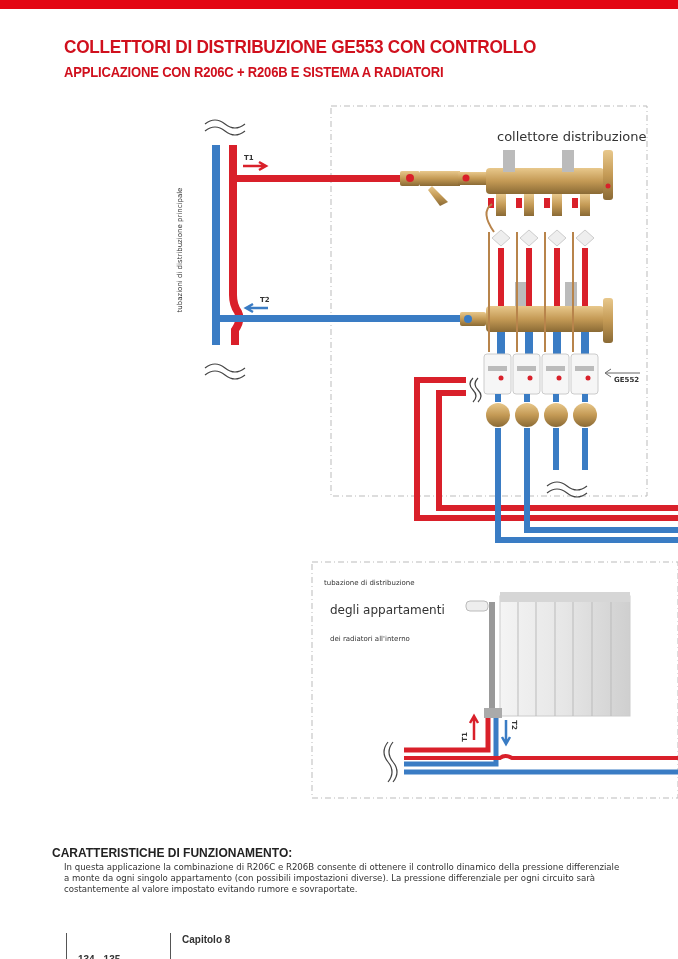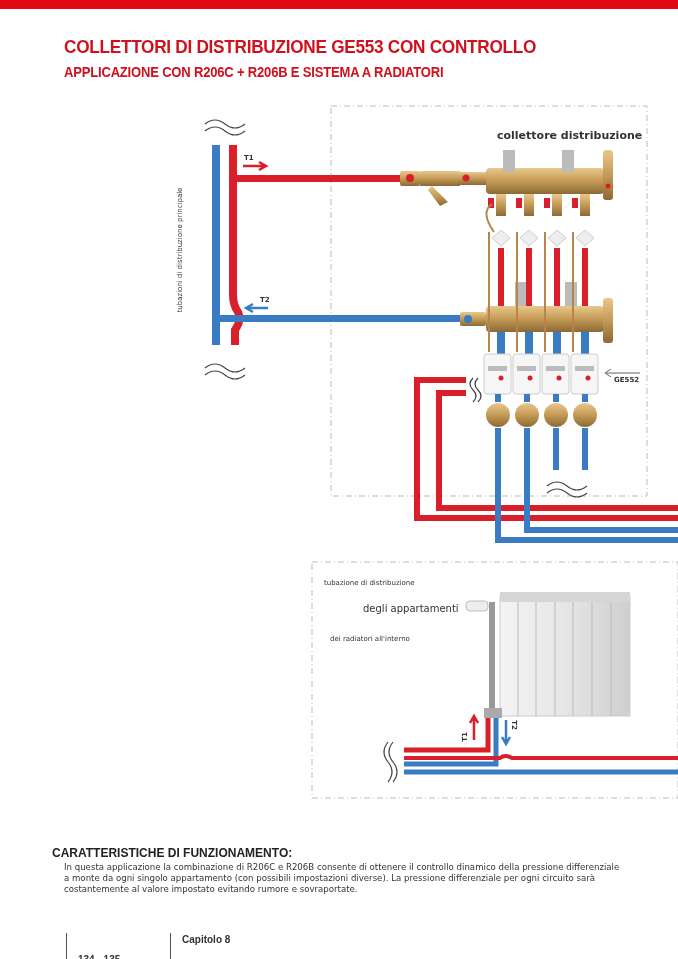--- a/index.html
+++ b/index.html
@@ -177,27 +177,27 @@
 
   <path d="M404 750 L488 750 L488 718" stroke="#d9202a" stroke-width="5" fill="none"></path>
   <path d="M404 764 L496 764 L496 718" stroke="#3a7cc4" stroke-width="5" fill="none"></path>
   <path d="M404 758 L500 758 Q505 754 512 758 L678 758" stroke="#d9202a" stroke-width="4" fill="none"></path>
   <path d="M404 772 L678 772" stroke="#3a7cc4" stroke-width="5" fill="none"></path>
   <path d="M474 740 L474 718 M470 723 L474 716 L478 723" stroke="#d9202a" stroke-width="2.5" fill="none"></path>
   <path d="M506 720 L506 742 M502 737 L506 744 L510 737" stroke="#3a7cc4" stroke-width="2.5" fill="none"></path>
 </svg>
 
 <div class="lbl" style="left:90px;top:246px;font-size:7px;transform:rotate(-90deg);transform-origin:center;width:180px;text-align:center;">tubazioni di distribuzione principale</div>
-<div class="lbl" style="left:497px;top:129px;font-size:11px;font-weight:bold;">collettore distribuzione</div>
+<div class="lbl" style="left:497px;top:129px;font-size:13px;">collettore distribuzione</div>
 <div class="lbl" style="left:614px;top:376px;font-size:7px;font-weight:bold;">GE552</div>
 <div class="lbl" style="left:244px;top:154px;font-size:7px;font-weight:bold;">T1</div>
 <div class="lbl" style="left:260px;top:296px;font-size:7px;font-weight:bold;">T2</div>
 <div class="lbl" style="left:324px;top:579px;font-size:7px;">tubazione di distribuzione</div>
 <div class="lbl" style="left:330px;top:591px;font-size:7px;margin-top:44px;">dei radiatori all'interno</div>
-<div class="lbl" style="left:330px;top:603px;font-size:10px;margin-left:33px;">degli appartamenti</div>
+<div class="lbl" style="left:330px;top:603px;font-size:12px;">degli appartamenti</div>
 <div class="lbl" style="left:460px;top:733px;font-size:7px;font-weight:bold;transform:rotate(-90deg);">T1</div>
 <div class="lbl" style="left:509px;top:721px;font-size:7px;font-weight:bold;transform:rotate(90deg);">T2</div>
 
 <div class="section-head">CARATTERISTICHE DI FUNZIONAMENTO:</div>
 <div class="section-body">In questa applicazione la combinazione di R206C e R206B consente di ottenere il controllo dinamico della pressione differenziale a monte da ogni singolo appartamento (con possibili impostazioni diverse). La pressione differenziale per ogni circuito sarà costantemente al valore impostato evitando rumore e sovraportate.</div>
 
 <div class="footer-bar" style="left:66px;"></div>
 <div class="footer-text" style="left:78px;margin-top:20px;">134 - 135</div>
 <div class="footer-bar" style="left:170px;"></div>
 <div class="footer-text" style="left:182px;">Capitolo 8</div>

